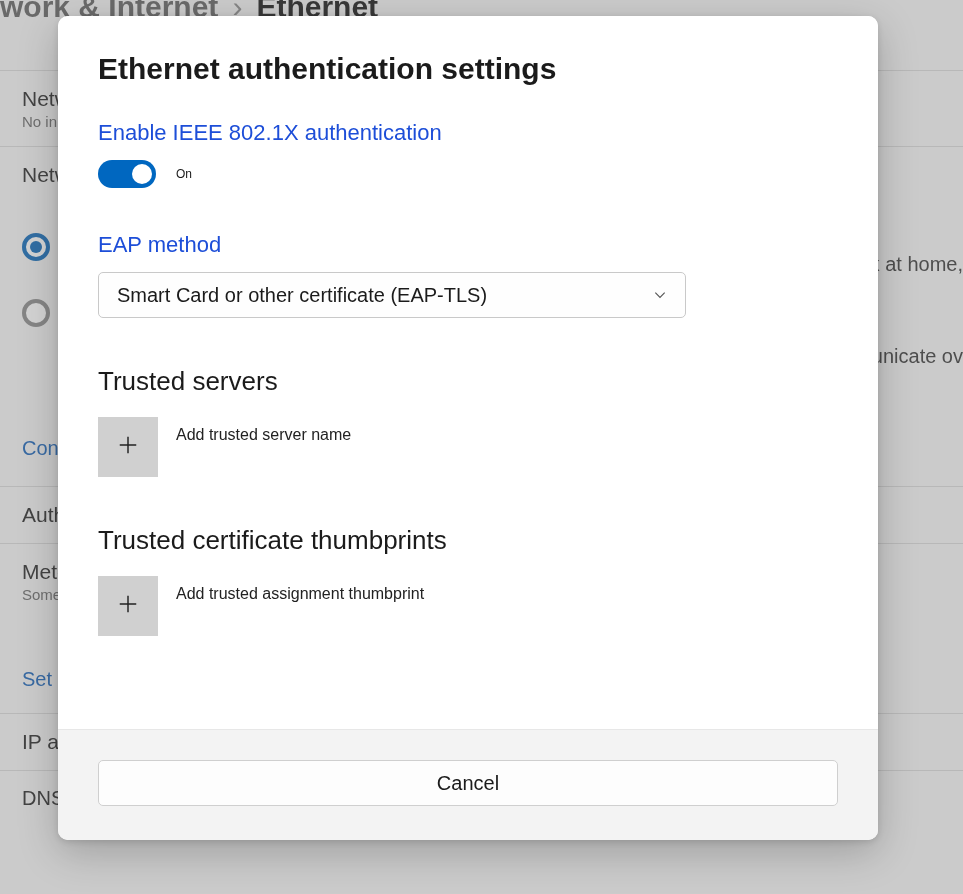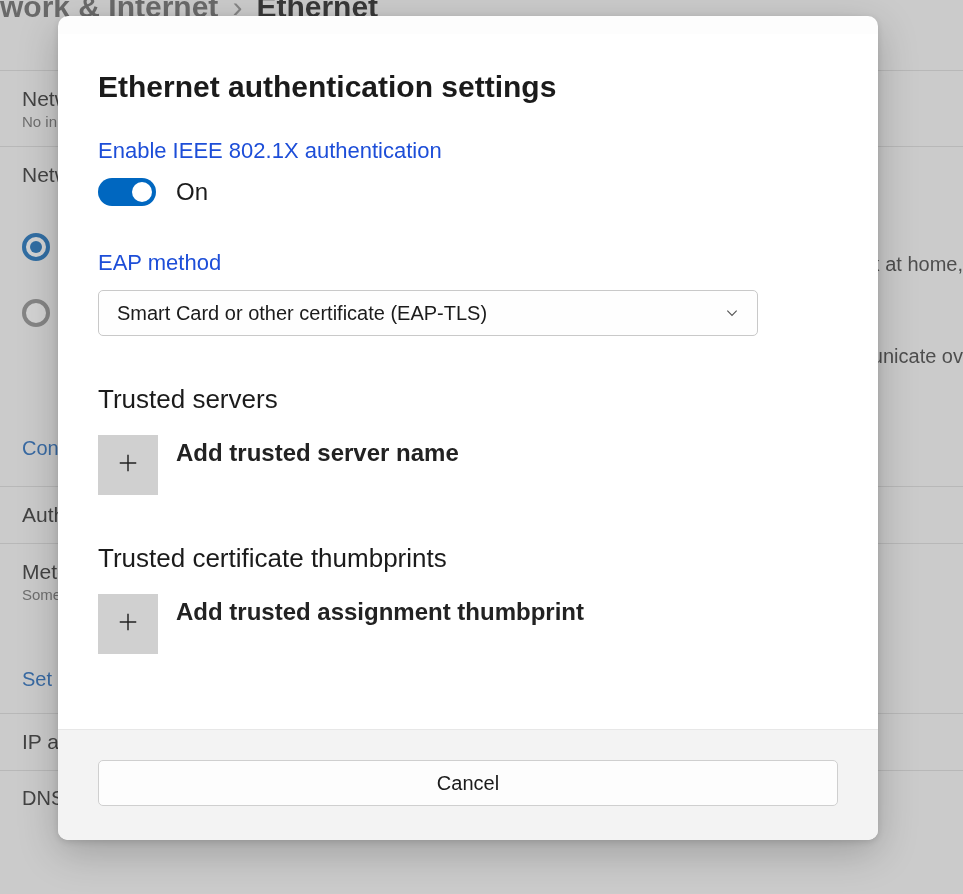--- a/index.html
+++ b/index.html
@@ -97,21 +97,20 @@
     box-shadow: 0 12px 40px rgba(0,0,0,0.22), 0 2px 6px rgba(0,0,0,0.12);
     display: flex;
     flex-direction: column;
     overflow: hidden;
   }
   .modal-body {
     flex: 1;
     padding: 36px 40px 10px 40px;
     overflow: auto;
     background: #ffffff;
-    margin-top: 18px;
   }
   .modal-title {
     font-size: 30px;
     font-weight: 600;
     margin-bottom: 34px;
   }
   .field-label {
     font-size: 22px;
     color: #1d4ed8;
     margin-bottom: 14px;
@@ -132,36 +131,36 @@
     position: relative;
     cursor: pointer;
   }
   .toggle .knob {
     position: absolute;
     right: 4px; top: 4px;
     width: 20px; height: 20px;
     border-radius: 50%;
     background: #fff;
   }
-  .toggle-text { font-size: 24px; }
+  .toggle-text { font-size: 12px; }
 
   
   .select {
     display: flex;
     justify-content: space-between;
     align-items: center;
     border: 1px solid #c9c9c9;
     border-radius: 5px;
     height: 46px;
     padding: 0 18px;
     font-size: 20px;
     color: #1b1b1b;
     background: #fefefe;
     cursor: pointer;
-    width: 660px;
+    width: 588px;
     margin-bottom: 48px;
   }
   .select .chev svg { width: 14px; height: 14px; }
 
   .section-h {
     font-size: 26px;
     margin-bottom: 20px;
   }
 
   .add-row {
@@ -173,21 +172,21 @@
   .add-btn {
     width: 60px;
     height: 60px;
     background: #d0d0d0;
     display: flex;
     align-items: center;
     justify-content: center;
     cursor: pointer;
   }
   .add-btn svg { width: 22px; height: 22px; }
-  .add-label { font-size: 24px; color: #222; margin-top:-24px;font-weight:bold; }
+  .add-label { font-size: 16px; color: #222; margin-top:-24px; }
 
   
   .modal-footer {
     background: #f3f3f3;
     border-top: 1px solid #e7e7e7;
     padding: 30px 40px 34px 40px;
     display: flex;
     gap: 18px;
   }
   .btn {

